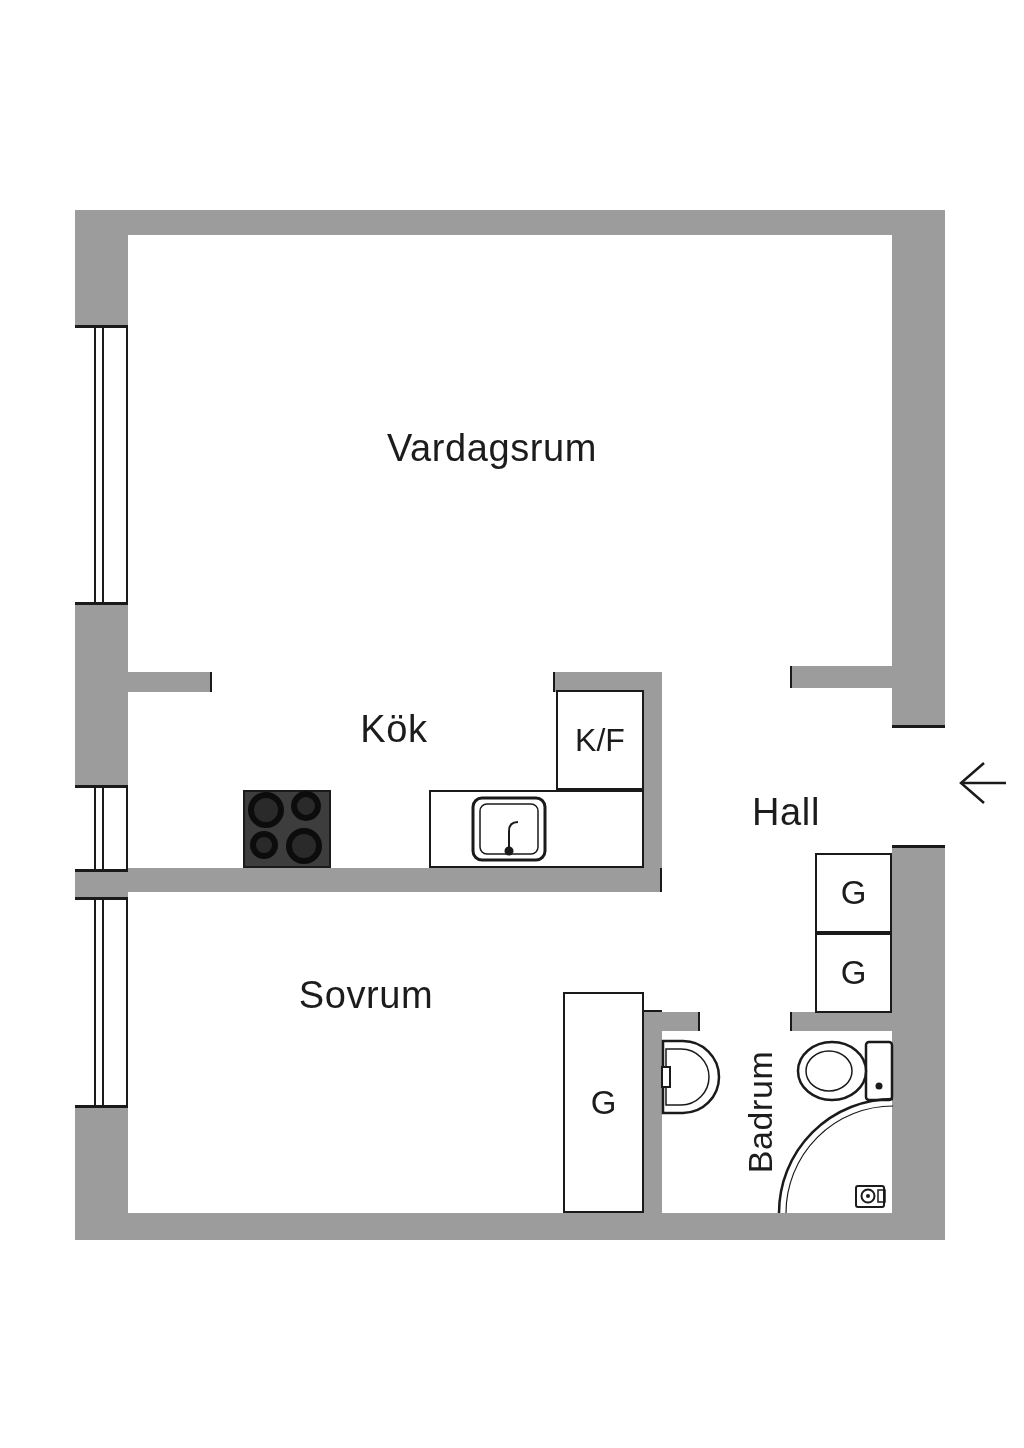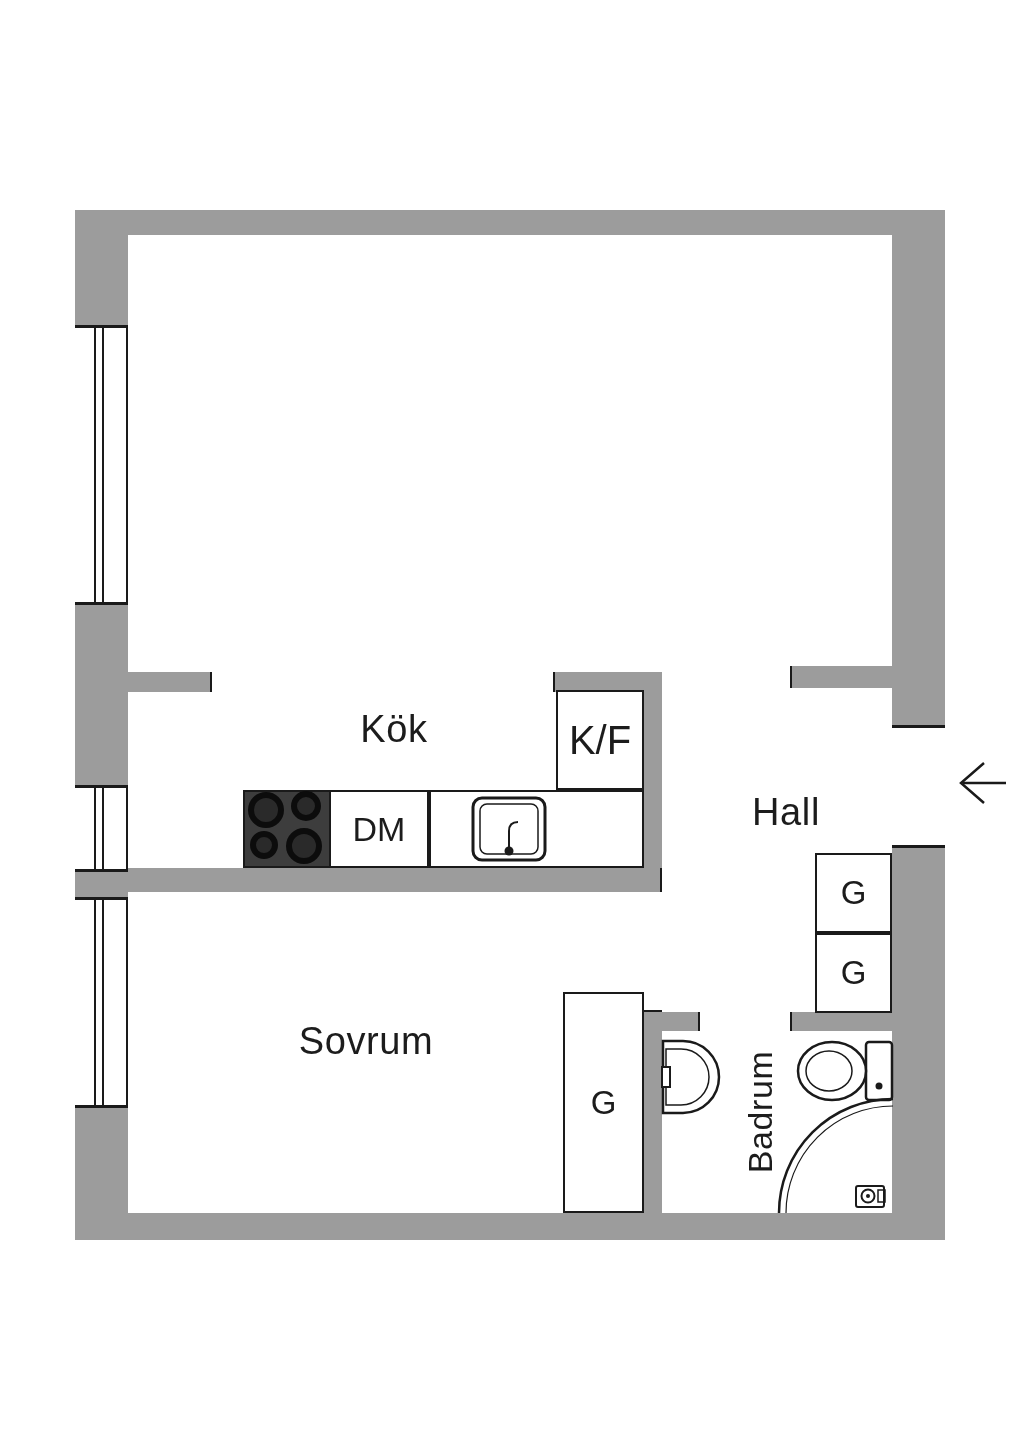--- a/index.html
+++ b/index.html
@@ -20,21 +20,21 @@
        border-top:3px solid var(--line);border-bottom:3px solid var(--line);
        border-right:2px solid var(--line);}
   .win::before,.win::after{content:"";position:absolute;top:0;bottom:0;width:2px;background:var(--line);}
   .win::before{left:19px;}
   .win::after{left:27px;}
   .opening{position:absolute;background:#fff;box-sizing:border-box;
        border-top:3px solid var(--line);border-bottom:3px solid var(--line);}
   .label{position:absolute;transform:translate(-50%,-50%);white-space:nowrap;
        letter-spacing:0.6px;line-height:1;}
   .rot{transform:translate(-50%,-50%) rotate(-90deg);}
-  .fs38{font-size:38px;} .fs36{font-size:40px;} .fs34{font-size:34px;} .fs32{font-size:33px;}
+  .fs38{font-size:38px;} .fs36{font-size:32px;} .fs34{font-size:34px;} .fs32{font-size:33px;}
   .overlay{position:absolute;left:0;top:0;pointer-events:none;}
 </style>
 </head>
 <body>
 
 <div class="plan">
 
   <div class="wall" style="left:75px;top:210px;width:870px;height:25px;"></div>
   <div class="wall" style="left:75px;top:1213px;width:870px;height:27px;"></div>
   <div class="wall" style="left:75px;top:210px;width:53px;height:115px;"></div>
@@ -56,23 +56,20 @@
   <div class="wall cap-r" style="left:128px;top:868px;width:534px;height:24px;"></div>
   <div class="wall cap-l" style="left:790px;top:666px;width:102px;height:22px;"></div>
   <div class="wall cap-l" style="left:790px;top:1012px;width:102px;height:19px;"></div>
   <div class="wall cap-t" style="left:644px;top:1010px;width:18px;height:203px;"></div>
   <div class="wall cap-r" style="left:662px;top:1012px;width:38px;height:19px;"></div>
 
   <div class="box" style="left:556px;top:690px;width:88px;height:100px;">
     <span class="fs36">K/F</span>
   </div>
   <div class="stove" style="left:243px;top:790px;width:88px;height:78px;"></div>
-  <div class="box" style="left:329px;top:790px;width:100px;height:78px;">
-    <span class="fs34">DM</span>
-  </div>
   <div class="box" style="left:429px;top:790px;width:215px;height:78px;"></div>
 
   <div class="box" style="left:815px;top:853px;width:77px;height:80px;">
     <span class="fs32">G</span>
   </div>
   <div class="box" style="left:815px;top:933px;width:77px;height:80px;">
     <span class="fs32">G</span>
   </div>
   <div class="box" style="left:563px;top:992px;width:81px;height:221px;">
     <span class="fs32">G</span>
@@ -115,18 +112,19 @@
       <circle cx="868" cy="1196" r="2" fill="#1a1a1a" stroke="none"></circle>
       <rect x="878" y="1190" width="7" height="12" stroke-width="1.5"></rect>
     </g>
 
     <g fill="none" stroke="#1a1a1a" stroke-width="2.5">
       <path d="M1006,783 H963"></path>
       <polyline points="984,763 961,783 984,803"></polyline>
     </g>
   </svg>
 
+  <div class="label fs38" style="left:492px;top:448px;">Vardagsrum</div>
   <div class="label fs38" style="left:394px;top:729px;">Kök</div>
   <div class="label fs38" style="left:786px;top:812px;">Hall</div>
-  <div class="label fs38" style="left:366px;top:1041px;">Sovrum</div>
+  <div class="label fs38" style="left:366px;top:995px;">Sovrum</div>
   <div class="label rot fs34" style="left:760px;top:1112px;">Badrum</div>
 
 </div>
 
 </body></html>

